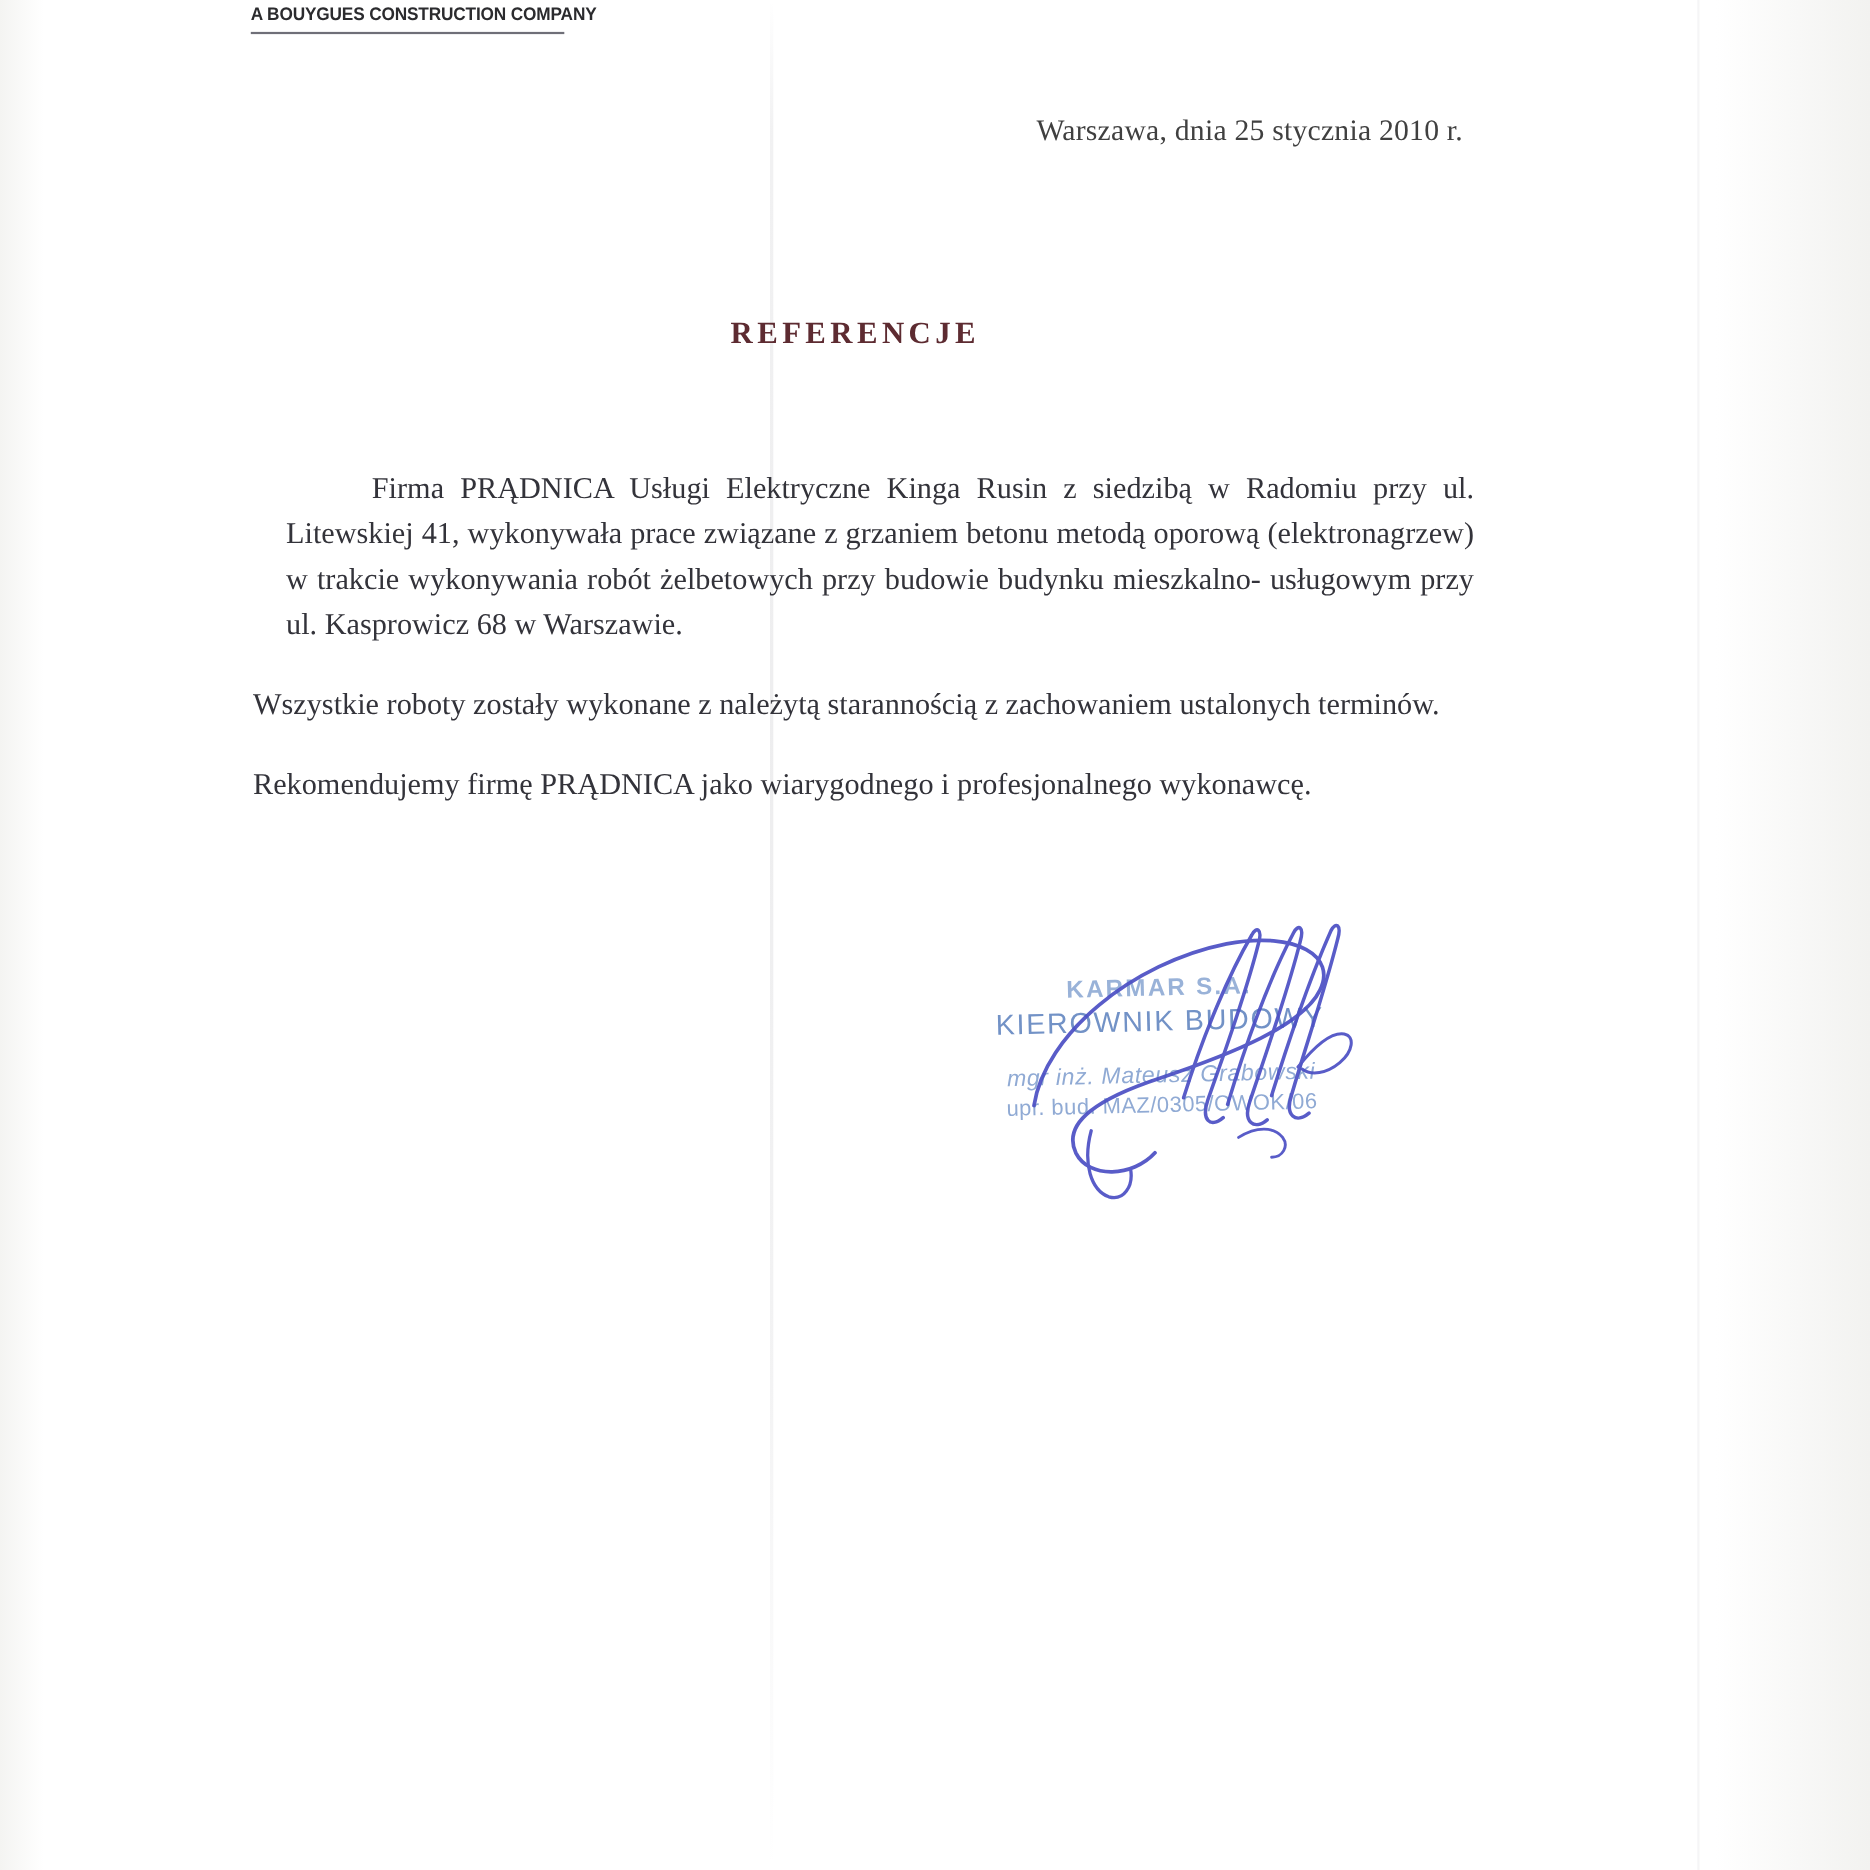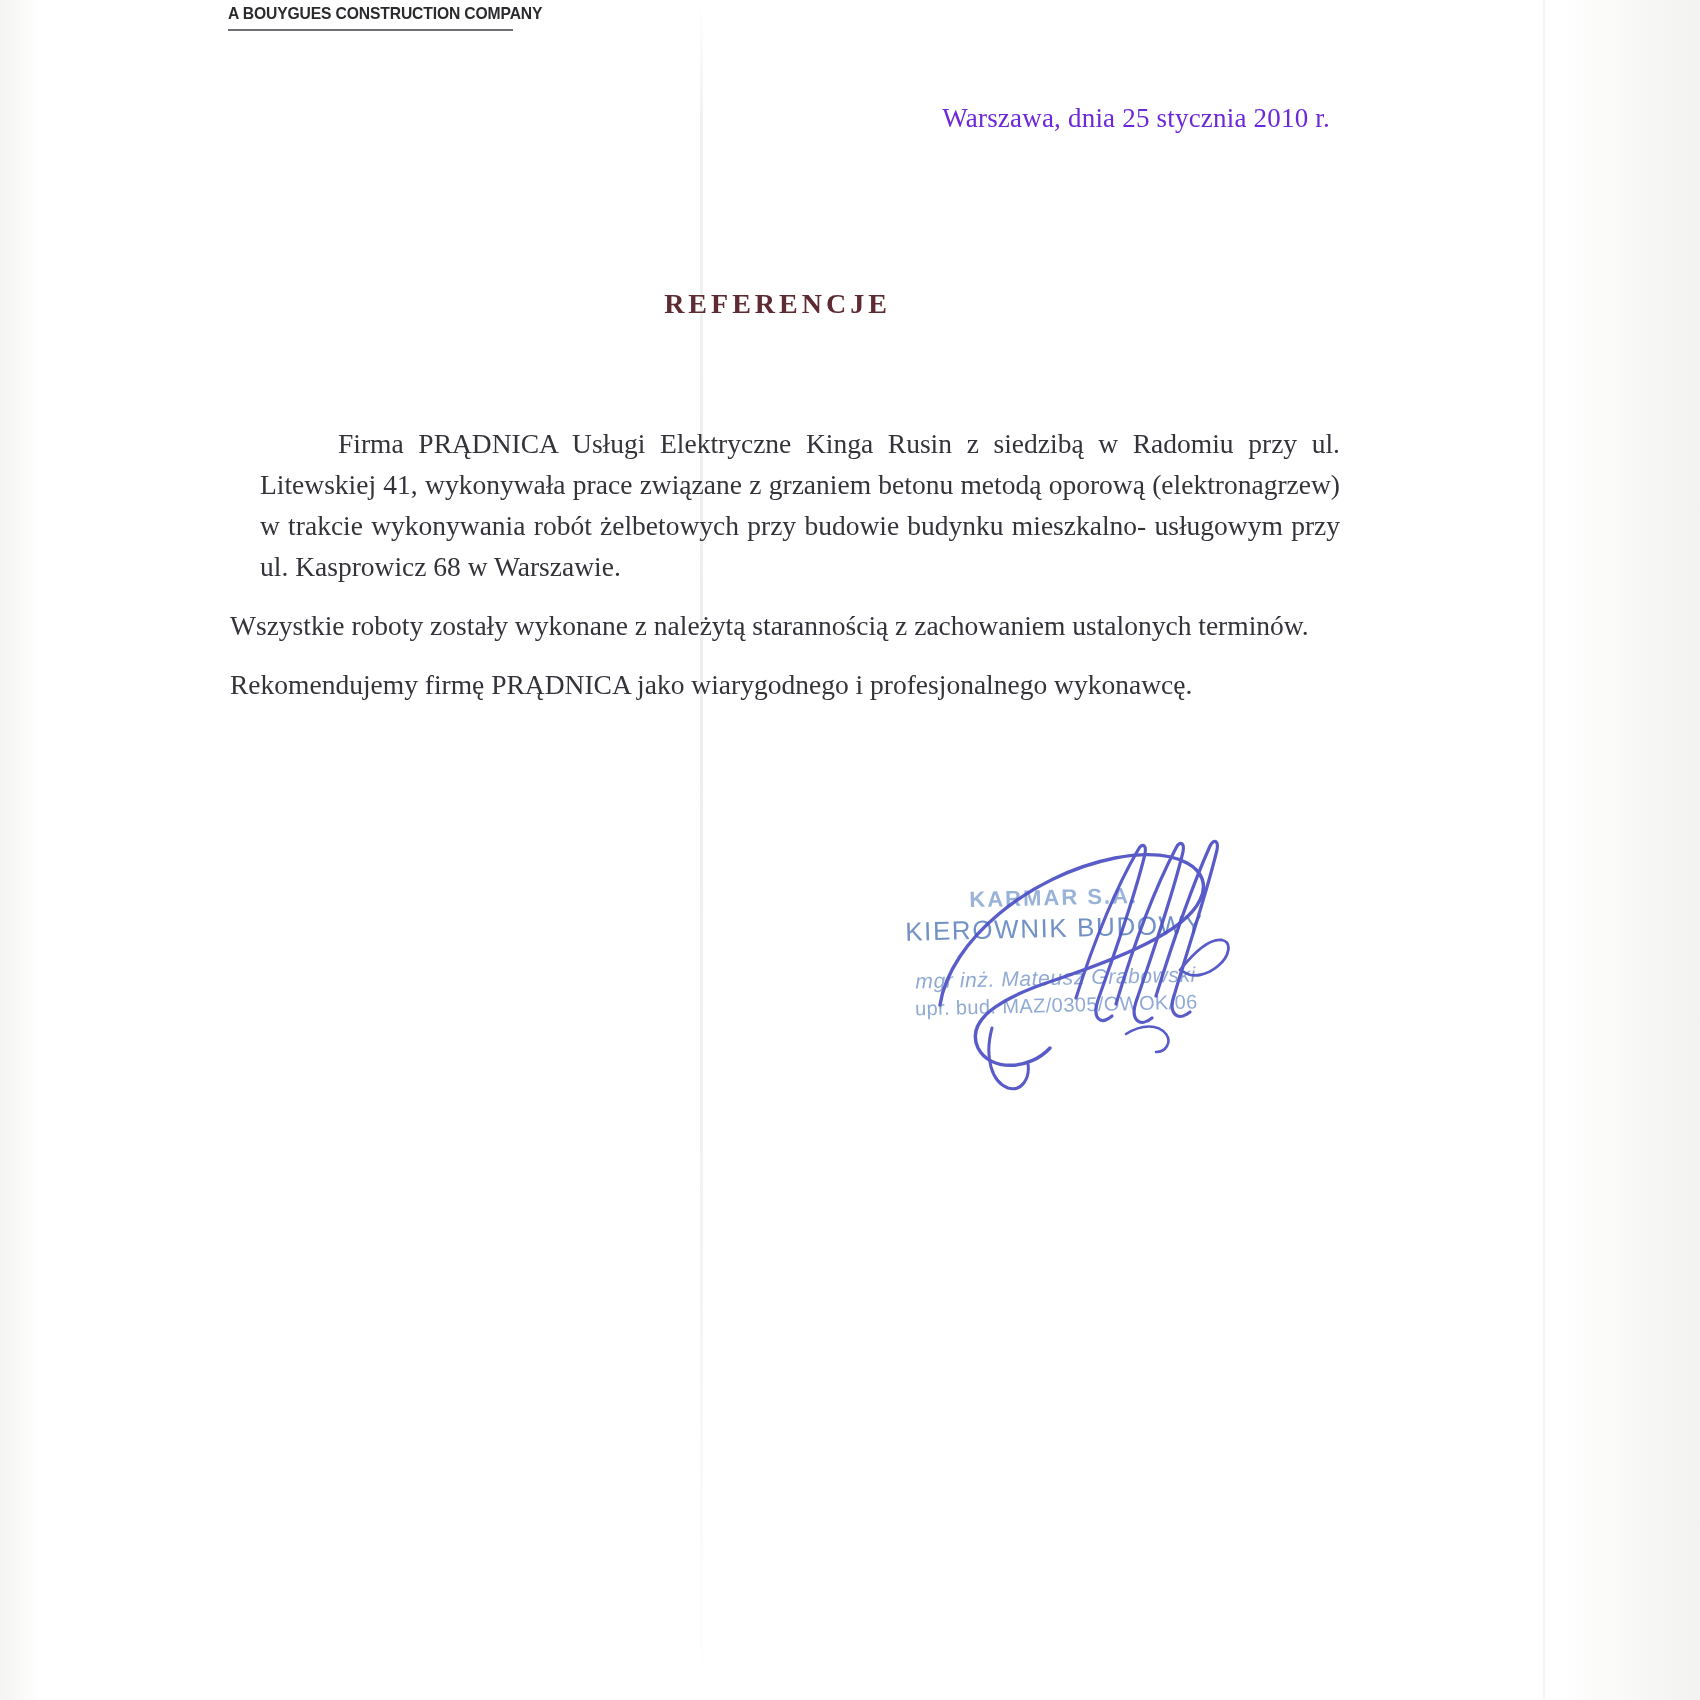--- a/index.html
+++ b/index.html
@@ -81,21 +81,21 @@
   }
 
   
   #date-line {
     position: absolute;
     left: 0;
     top: 103px;
     width: 1330px;
     text-align: right;
     font-size: 27px;
-    color: #6d28d9;
+    color: #404040;
     letter-spacing: 0.2px;
   }
 
   
   #doc-title {
     position: absolute;
     left: 0;
     top: 288px;
     width: 1555px;
     text-align: center;
@@ -114,21 +114,21 @@
   }
   .para {
     font-size: 27.5px;
     line-height: 41px;
     color: #33333a;
     text-align: justify;
     text-justify: inter-word;
     margin: 0;
   }
   .para + .para {
-    margin-top: 18px;
+    margin-top: 32px;
   }
   #para-intro {
     text-indent: 78px;
     margin-left: 30px;
   }
 
   
   #sign-area {
     position: absolute;
     left: 880px;

